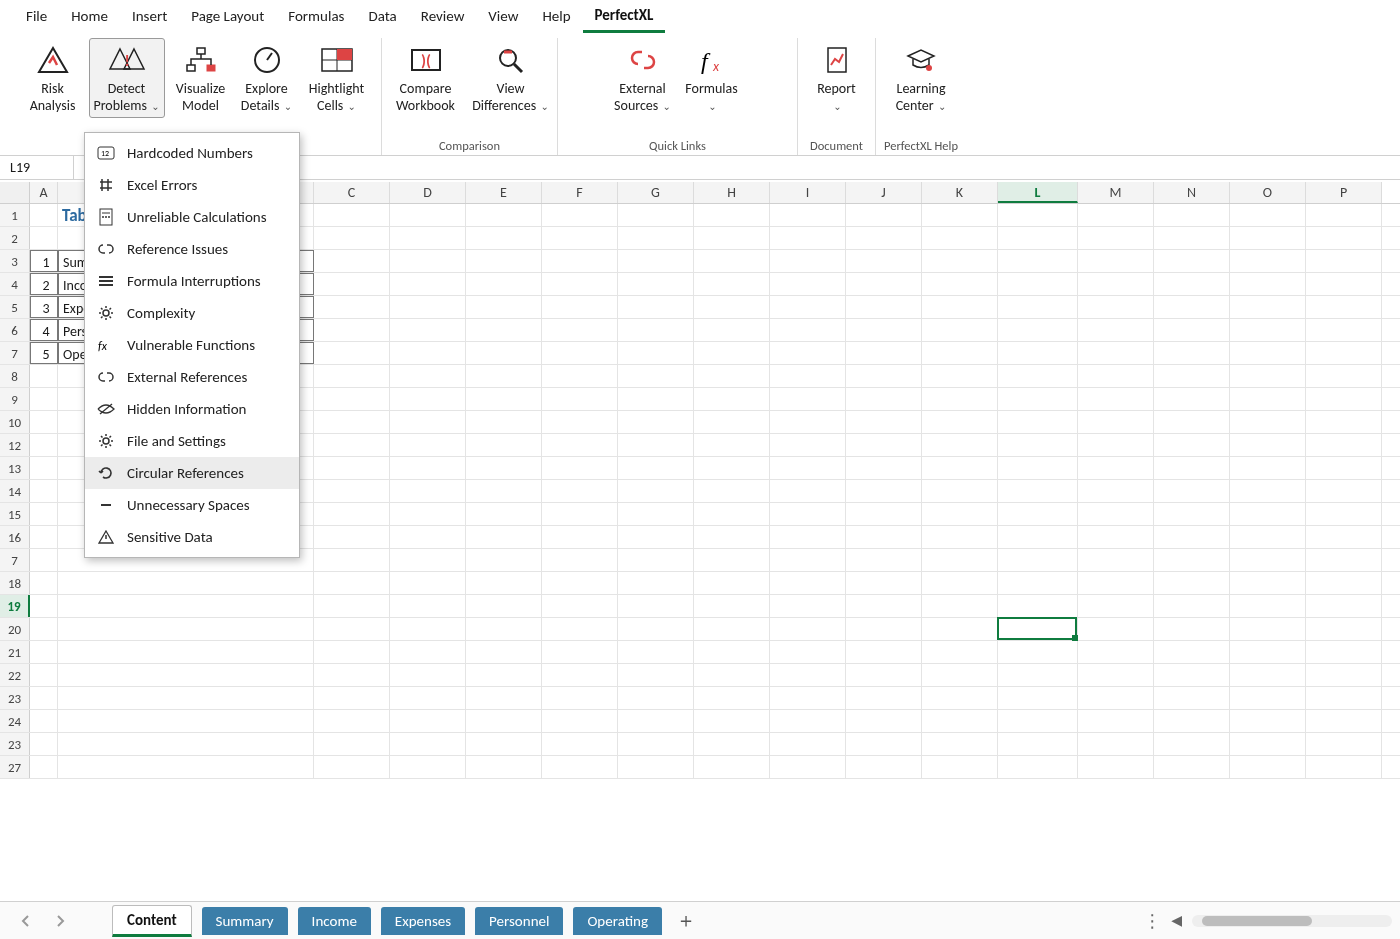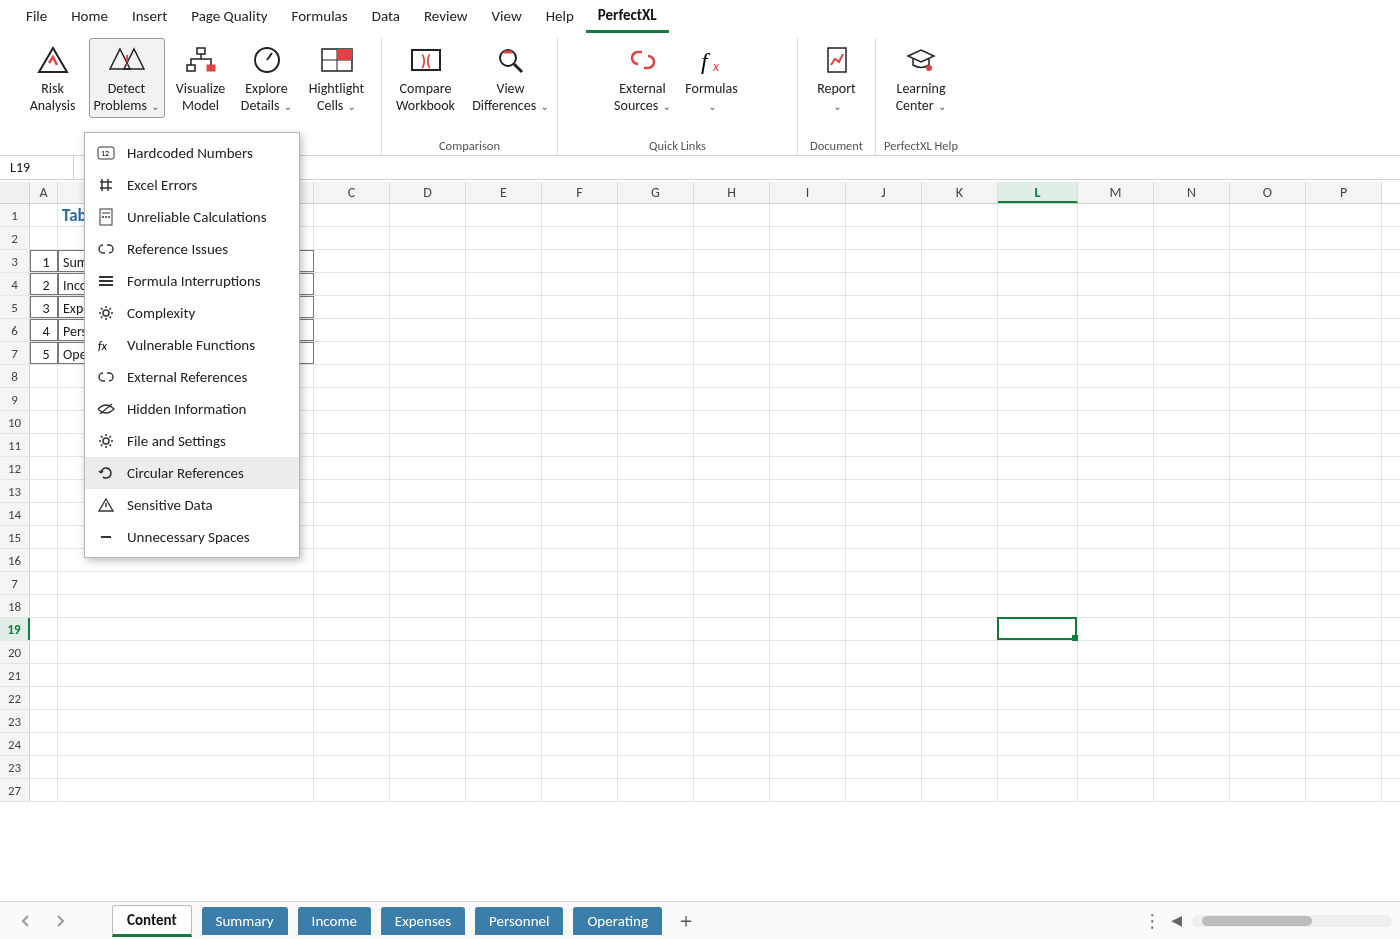--- a/index.html
+++ b/index.html
@@ -300,21 +300,21 @@
     background:#bdbdbd;border-radius:5px;
   }
 </style>
 </head>
 <body>
 
 <div class="tabbar">
   <div class="tab">File</div>
   <div class="tab">Home</div>
   <div class="tab">Insert</div>
-  <div class="tab">Page Quality</div>
+  <div class="tab">Page Layout</div>
   <div class="tab">Formulas</div>
   <div class="tab">Data</div>
   <div class="tab">Review</div>
   <div class="tab">View</div>
   <div class="tab">Help</div>
   <div class="tab active">PerfectXL</div>
 </div>
 
 <div class="ribbon">
 
@@ -674,39 +674,20 @@
         <div class="cell" style="width: 76px;"></div>
         <div class="cell" style="width: 76px;"></div>
         <div class="cell" style="width: 76px;"></div>
         <div class="cell" style="width: 80px;"></div>
         <div class="cell" style="width: 76px;"></div>
         <div class="cell" style="width: 76px;"></div>
         <div class="cell" style="width: 76px;"></div>
         <div class="cell" style="width: 76px;"></div>
       </div>
       <div class="row">
-        <div class="rowh">11</div>
-        <div class="cell" style="width: 28px;"></div>
-        <div class="cell" style="width: 256px;"></div>
-        <div class="cell" style="width: 76px;"></div>
-        <div class="cell" style="width: 76px;"></div>
-        <div class="cell" style="width: 76px;"></div>
-        <div class="cell" style="width: 76px;"></div>
-        <div class="cell" style="width: 76px;"></div>
-        <div class="cell" style="width: 76px;"></div>
-        <div class="cell" style="width: 76px;"></div>
-        <div class="cell" style="width: 76px;"></div>
-        <div class="cell" style="width: 76px;"></div>
-        <div class="cell" style="width: 80px;"></div>
-        <div class="cell" style="width: 76px;"></div>
-        <div class="cell" style="width: 76px;"></div>
-        <div class="cell" style="width: 76px;"></div>
-        <div class="cell" style="width: 76px;"></div>
-      </div>
-      <div class="row">
         <div class="rowh">12</div>
         <div class="cell" style="width: 28px;"></div>
         <div class="cell" style="width: 256px;"></div>
         <div class="cell" style="width: 76px;"></div>
         <div class="cell" style="width: 76px;"></div>
         <div class="cell" style="width: 76px;"></div>
         <div class="cell" style="width: 76px;"></div>
         <div class="cell" style="width: 76px;"></div>
         <div class="cell" style="width: 76px;"></div>
         <div class="cell" style="width: 76px;"></div>
@@ -1086,34 +1067,34 @@
       <span class="ddicon">
         <svg width="16" height="16" viewBox="0 0 16 16">
           <path d="M3 8a5 5 0 1 1 2 4" fill="none" stroke="#333" stroke-width="1.6"></path>
           <path d="M3 8l-2-2M3 8l2-2" stroke="#333" stroke-width="1.6"></path>
         </svg>
       </span>
       <span>Circular References</span>
     </div>
     <div class="dditem">
       <span class="ddicon">
+        <svg width="14" height="6" viewBox="0 0 14 6">
+          <line x1="2" y1="3" x2="12" y2="3" stroke="#333" stroke-width="2"></line>
+        </svg>
+      </span>
+      <span>Unnecessary Spaces</span>
+    </div>
+    <div class="dditem">
+      <span class="ddicon">
         <svg width="16" height="14" viewBox="0 0 16 14">
           <path d="M8 1l7 12H1z" fill="none" stroke="#333" stroke-width="1.3"></path>
           <line x1="8" y1="5" x2="8" y2="9" stroke="#333" stroke-width="1.5"></line>
         </svg>
       </span>
       <span>Sensitive Data</span>
-    </div>
-    <div class="dditem">
-      <span class="ddicon">
-        <svg width="14" height="6" viewBox="0 0 14 6">
-          <line x1="2" y1="3" x2="12" y2="3" stroke="#333" stroke-width="2"></line>
-        </svg>
-      </span>
-      <span>Unnecessary Spaces</span>
     </div>
   </div>
 
 <div class="sheetbar">
   <div class="navbtn">
     <svg width="12" height="12" viewBox="0 0 12 12">
         <path d="M8 1 L3 6 L8 11" fill="none" stroke="#999" stroke-width="2"></path>
       </svg>
   </div>
   <div class="navbtn">

